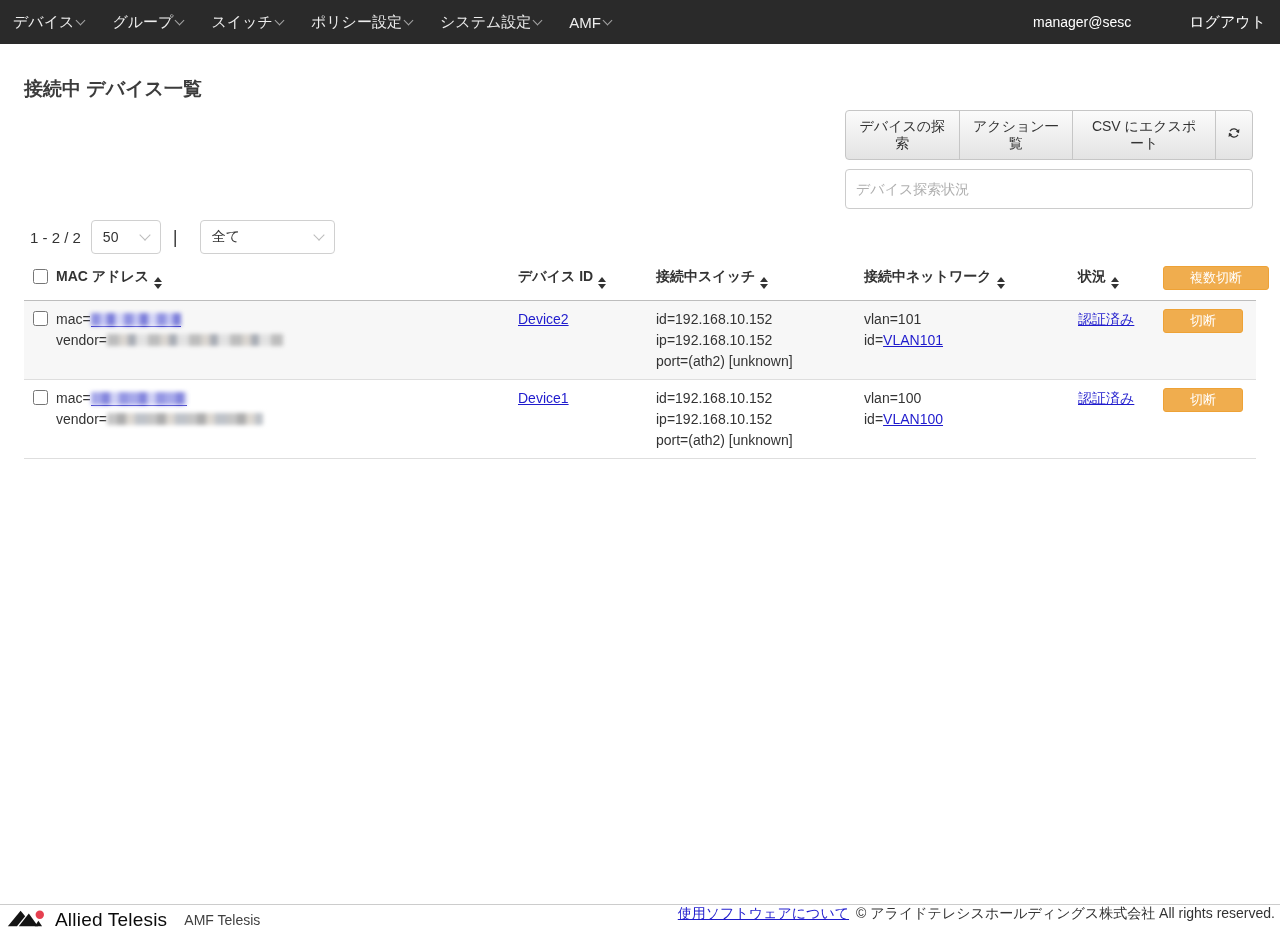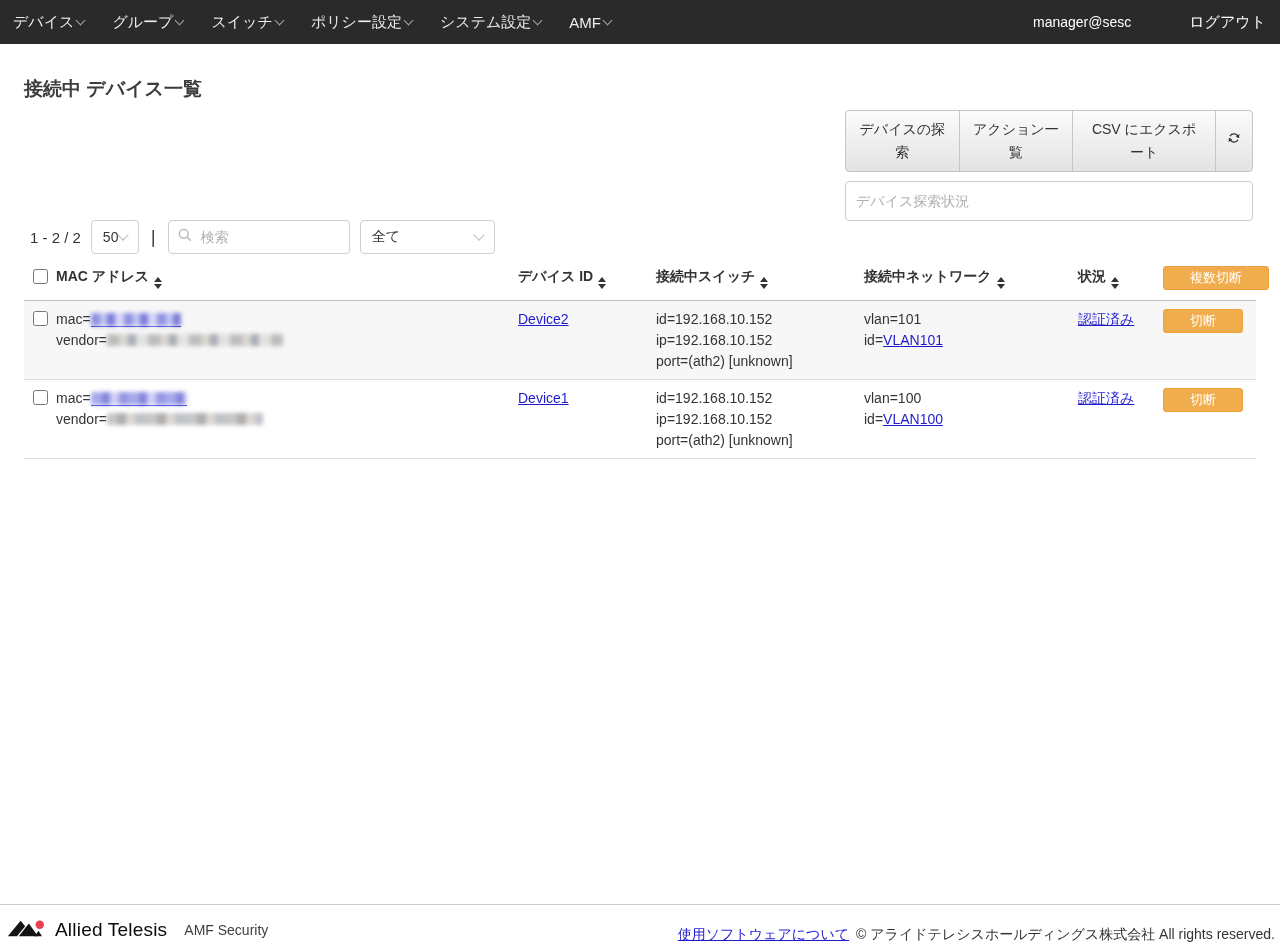--- a/index.html
+++ b/index.html
@@ -22,33 +22,33 @@
   .nav-logout { color:#fff; font-size:15px; margin-left:44px; padding:0 14px; cursor:pointer; }
 
   
   h1.page-title { font-size:19px; font-weight:600; color:#3c3c3c; margin:28px 0 0 24px; line-height:34px; }
 
   
   .controls { position:absolute; top:110px; right:27px; width:408px; }
   .btn-group { display:flex; justify-content:flex-end; border:1px solid #c6c6c6; border-radius:4px;
     overflow:hidden; background:linear-gradient(#fbfbfb,#e3e3e3); width:fit-content; margin-left:auto; }
   .btn-group button { font-size:14px; color:#333; padding:7px 12px; border:none; background:transparent;
-    border-left:1px solid #c6c6c6; cursor:pointer; font-family:inherit; line-height:23px; }
+    border-left:1px solid #c6c6c6; cursor:pointer; font-family:inherit; line-height:17px; }
   .btn-group button:first-child { border-left:none; }
   .btn-refresh { display:flex; align-items:center; padding:7px 10px !important; }
   .status-input { margin-top:9px; width:100%; height:40px; border:1px solid #ccc; border-radius:4px;
     font-size:14px; padding:0 10px; color:#333; font-family:inherit; }
   input::placeholder { color:#b0b0b0; }
 
   
   .toolbar { display:flex; align-items:center; margin:114px 0 0 30px; height:34px; }
   .range { font-size:15px; color:#333; margin-right:10px; white-space:nowrap; }
   .sel { height:34px; border:1px solid #d0d0d0; border-radius:4px; background:#fff; cursor:pointer;
     display:flex; align-items:center; justify-content:space-between; padding:0 11px; font-size:14px; color:#333; }
-  .sel-size { width:48px; }
+  .sel-size { width:70px; }
   .sep { font-size:19px; color:#444; margin:0 12px 0 12px; }
   .search-box { width:182px; height:34px; border:1px solid #d0d0d0; border-radius:4px; background:#fff;
     display:flex; align-items:center; gap:7px; padding:0 9px; }
   .search-box input { border:none; outline:none; font-size:14px; width:100%; font-family:inherit; color:#333; background:transparent; }
   .sel-filter { width:135px; margin-left:10px; }
   .chev-gray { width:8px; height:8px; border-right:1.6px solid #bcbcbc; border-bottom:1.6px solid #bcbcbc;
     transform:rotate(45deg); margin-top:-4px; flex:none; }
 
   
   table.devices { border-collapse:collapse; table-layout:fixed; width:1232px; margin:4px 24px 0; }
@@ -77,21 +77,21 @@
   .redact-underline { display:inline-block; border-bottom:1px solid #2a28c4; line-height:0; vertical-align:-2px; }
   .redact { display:inline-block; height:13px; filter:blur(2px); border-radius:1px; }
   .redact.mac1 { width:90px;  background:repeating-linear-gradient(90deg,#9193e2 0 9px,#c3c4f2 9px 16px,#7c7eda 16px 24px,#d4d5f6 24px 33px); }
   .redact.mac2 { width:96px;  background:repeating-linear-gradient(90deg,#a7a9ea 0 11px,#8486dd 11px 19px,#cfd0f4 19px 28px,#9597e4 28px 37px); }
   .redact.vendor { height:12px; filter:blur(2.2px); vertical-align:-1px; }
   .redact.vendor1 { width:176px; background:repeating-linear-gradient(90deg,#bdbdbd 0 12px,#d9d5d0 12px 21px,#a9adb5 21px 29px,#e2e2e2 29px 41px); }
   .redact.vendor2 { width:156px; background:repeating-linear-gradient(90deg,#c6c6c6 0 10px,#adadad 10px 19px,#dcd8d2 19px 28px,#bfc3c9 28px 40px); }
 
   
   .footer { position:absolute; left:0; right:0; bottom:0; height:40px; border-top:1px solid #ccc;
-    background:#fff; display:flex; align-items:flex-end; padding:0 5px 0 6px; }
+    background:#fff; display:flex; align-items:flex-start; padding:0 5px 0 6px; }
   .brand { display:flex; align-items:center; gap:7px; }
   .brand-name { font-size:19px; color:#0a0a0a; letter-spacing:0.2px; }
   .product-name { font-size:14px; color:#3f3f3f; margin-left:10px; }
   .footer-right { margin-left:auto; display:flex; align-items:center; gap:7px; font-size:14px; white-space:nowrap; }
   .copyright { color:#333; }
 </style>
 </head>
 <body>
 
 <div class="topnav">
@@ -146,29 +146,20 @@
   <input class="status-input" type="text" placeholder="デバイス探索状況" style="">
 </div>
 
 <div class="toolbar">
   <span class="range">1 - 2 / 2</span>
   <div class="sel sel-size">
     <span>50</span>
     <span class="chev-gray"></span>
   </div>
   <span class="sep">|</span>
-  <div class="search-box">
-    <span>
-      <svg width="14" height="14" viewBox="0 0 14 14">
-        <circle cx="5.8" cy="5.8" r="4.4" fill="none" stroke="#b7b7b7" stroke-width="1.4"></circle>
-        <line x1="9.3" y1="9.3" x2="12.8" y2="12.8" stroke="#b7b7b7" stroke-width="1.4"></line>
-      </svg>
-    </span>
-    <input type="text" placeholder="検索" style="">
-  </div>
   <div class="sel sel-filter">
     <span>全て</span>
     <span class="chev-gray"></span>
   </div>
 </div>
 
 <table class="devices">
   <colgroup>
     <col class="c-check">
       <col class="c-mac">
@@ -264,19 +255,19 @@
   <div class="brand">
     <span>
       <svg width="42" height="25" viewBox="0 0 46 27">
         <polygon points="2,23 16,6 21,12 12,23" fill="#141414"></polygon>
         <polygon points="14,23 25,9 35,23" fill="#141414"></polygon>
         <circle cx="37" cy="10.5" r="4.6" fill="#e64050"></circle>
         <polygon points="31.5,23 35.5,17 39.5,23" fill="#141414"></polygon>
       </svg>
     </span>
     <span class="brand-name">Allied Telesis</span>
-    <span class="product-name">AMF Security</span>
+    <span class="product-name">AMF Telesis</span>
   </div>
   <div class="footer-right">
     <a class="link">使用ソフトウェアについて</a>
     <span class="copyright">© アライドテレシスホールディングス株式会社 All rights reserved.</span>
   </div>
 </div>
 
 </body></html>

